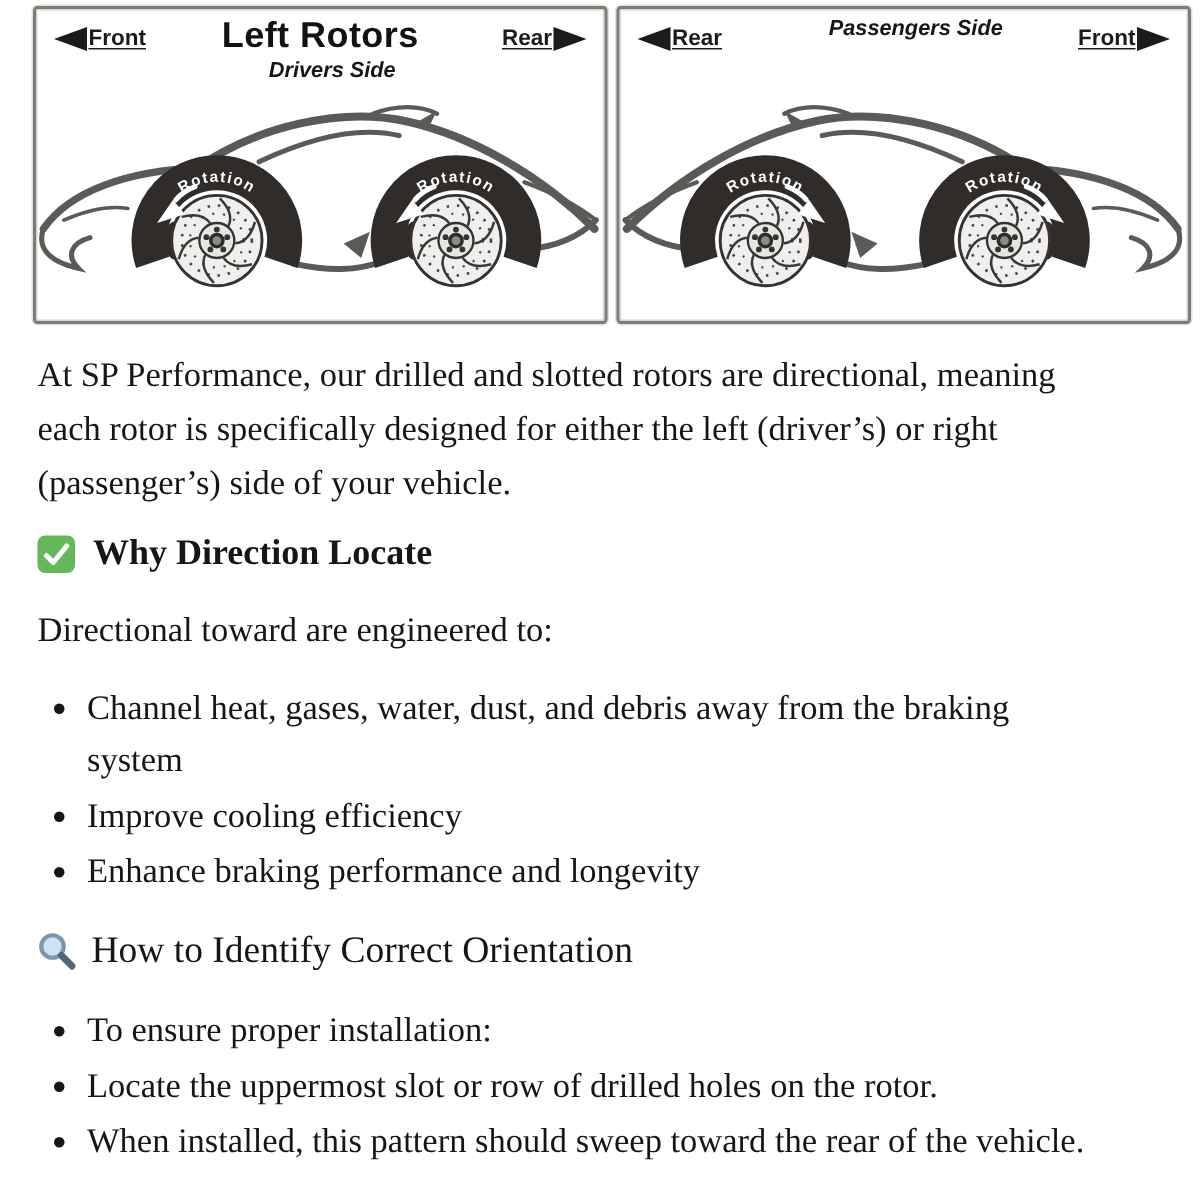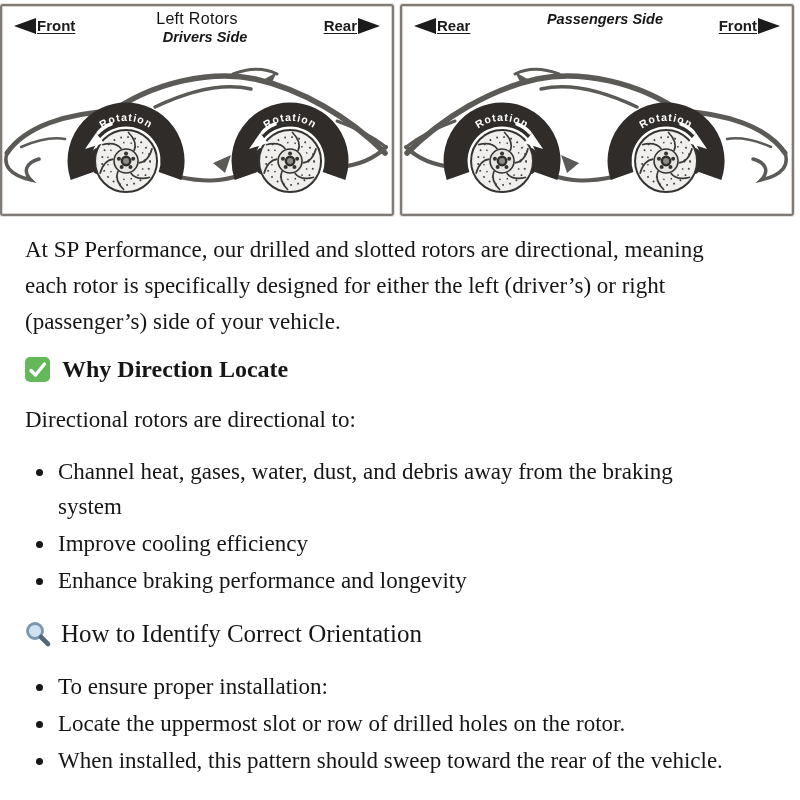--- a/index.html
+++ b/index.html
@@ -2,29 +2,29 @@
 <html><head>
 <meta charset="utf-8">
 <style>
   html,body { margin:0; padding:0; background:#ffffff; }
   body {
     width:800px; height:800px; overflow:hidden;
     font-family:"Liberation Serif", serif;
     color:#161616;
   }
   
-  .diagram-row { display:flex; gap:6px; margin:4px 6px 0 0; }
+  .diagram-row { display:flex; gap:6px; margin:4px 6px 0 22px; }
   .panel {
     position:relative; flex:1; height:208px; background:#fff;
     border:2px solid #807b76; border-radius:3px;
     box-shadow: inset 0 0 0 1px #d6d2cd, 0 0 0 1px #e4e1dd;
   }
   .panel-header { position:relative; height:54px; font-family:"Liberation Sans", sans-serif; }
   .panel-titles { text-align:center; padding-top:4px; }
-  .panel-title { font-size:16px; font-weight:normal; color:#121212; letter-spacing:.3px; }
+  .panel-title { font-size:24px; font-weight:bold; color:#121212; letter-spacing:.3px; }
   .panel-subtitle { font-size:14.5px; font-weight:bold; font-style:italic; margin-top:1px;padding-left:16px; }
   .dir { position:absolute; top:11px; display:flex; align-items:center; gap:1px;
          font-weight:bold; font-size:15px; color:#1b1b1b; }
   .dir-left  { left:12px; }
   .dir-right { right:12px; }
   .dir-label { text-decoration:underline; text-underline-offset:2px; }
   .tri { width:0; height:0; border-top:8px solid transparent; border-bottom:8px solid transparent; }
   .tri-left  { border-right:22px solid #1b1b1b; }
   .tri-right { border-left:22px solid #1b1b1b; }
   .car-svg { position:absolute; left:1px; bottom:3px; width:99%; height:146px; }
@@ -185,21 +185,21 @@
   <p class="intro">At SP Performance, our drilled and slotted rotors are directional, meaning each rotor is specifically designed for either the left (driver’s) or right (passenger’s) side of your vehicle.</p>
 
   <h2 class="sec-head">
     <svg class="h-icon" width="27" height="27" viewBox="0 0 27 27">
       <rect x="1" y="1" width="25" height="25" rx="5" fill="#64b85a"></rect>
       <path d="M 7 14.5 L 11.5 19 L 20.5 8" fill="none" stroke="#ffffff" stroke-width="3.4" stroke-linecap="round" stroke-linejoin="round"></path>
     </svg>
     <span>Why Direction Locate</span>
   </h2>
 
-  <p class="lead">Directional rotors are directional to:</p>
+  <p class="lead">Directional toward are engineered to:</p>
 
   <ul class="doc-list list-1">
     <li>Channel heat, gases, water, dust, and debris away from the braking system</li>
     <li>Improve cooling efficiency</li>
     <li>Enhance braking performance and longevity</li>
   </ul>
 
   <h2 class="sec-head regular">
     <svg class="h-icon" width="28" height="28" viewBox="0 0 28 28">
       <circle cx="11" cy="11" r="7.5" fill="#cfe2f3" stroke="#7a97ad" stroke-width="2.8"></circle>

